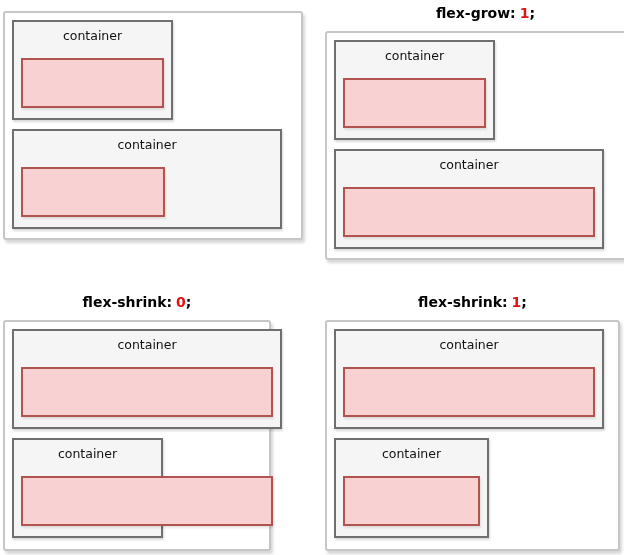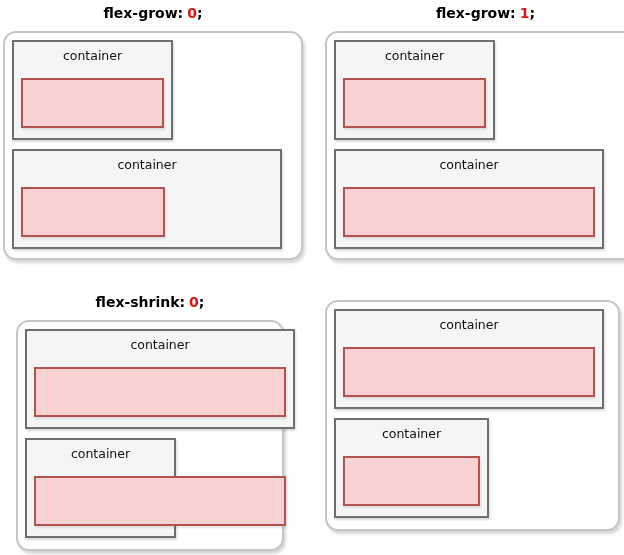--- a/index.html
+++ b/index.html
@@ -3,33 +3,33 @@
 <meta charset="utf-8">
 <style>
   html,body{margin:0;padding:0}
   body{
     width:624px;height:555px;position:relative;background:#ffffff;
     font-family:"DejaVu Sans",sans-serif;overflow:hidden;
   }
   .quadrant{position:absolute}
   .q0{left:3px;top:3px;width:300px}
   .q1{left:325px;top:3px;width:321px}
-  .q2{left:16px;top:292px;width:268px}
+  .q2{left:3px;top:292px;width:268px}
   .q3{left:325px;top:292px;width:295px}
 
   .title{
     text-align:center;font-size:14px;line-height:20px;font-weight:bold;
     color:#000;white-space:nowrap;
   }
   .title .val{color:var(--value-red,#e11212);margin-left:4px}
   .title .suffix{color:#000}
 
   .panel{
     margin-top:8px;box-sizing:border-box;background:#fff;
-    border:2px solid var(--panel-border,#c6c6c6);border-radius:13px;
+    border:2px solid var(--panel-border,#c6c6c6);border-radius:3px;
     padding:7px;box-shadow:2px 3px 3px rgba(0,0,0,.16);
   }
   .q0 .panel,.q1 .panel{height:229px}
   .q2 .panel,.q3 .panel{height:231px}
 
   .fcontainer{
     box-sizing:border-box;height:100px;
     background:var(--container-bg,#f5f5f5);
     border:2px solid var(--container-border,#6f6f6f);
     margin-bottom:9px;box-shadow:1px 2px 2px rgba(0,0,0,.15);
@@ -53,21 +53,20 @@
   .fitem.fill{margin-right:7px}
   .iw-144{width:144px}
   .iw-252{width:252px}
 </style>
 </head>
 <body>
 
 <div>
 
   <section class="quadrant q0">
-    <div class="title"><span class="prop">flex-grow:</span><span class="val">0</span><span class="suffix">;</span></div>
     <div class="panel">
       <div class="fcontainer cw-narrow">
         <div class="clabel">container</div>
         <div class="fitem fill"></div>
       </div>
       <div class="fcontainer cw-wide">
         <div class="clabel">container</div>
         <div class="fitem iw-144"></div>
       </div>
     </div>
@@ -95,20 +94,21 @@
         <div class="fitem fill"></div>
       </div>
       <div class="fcontainer cw-s-left">
         <div class="clabel">container</div>
         <div class="fitem iw-252"></div>
       </div>
     </div>
   </section>
 
   <section class="quadrant q3">
+    <div class="title"><span class="prop">flex-shrink:</span><span class="val">1</span><span class="suffix">;</span></div>
     <div class="panel">
       <div class="fcontainer cw-wide">
         <div class="clabel">container</div>
         <div class="fitem fill"></div>
       </div>
       <div class="fcontainer cw-s-right">
         <div class="clabel">container</div>
         <div class="fitem fill"></div>
       </div>
     </div>

